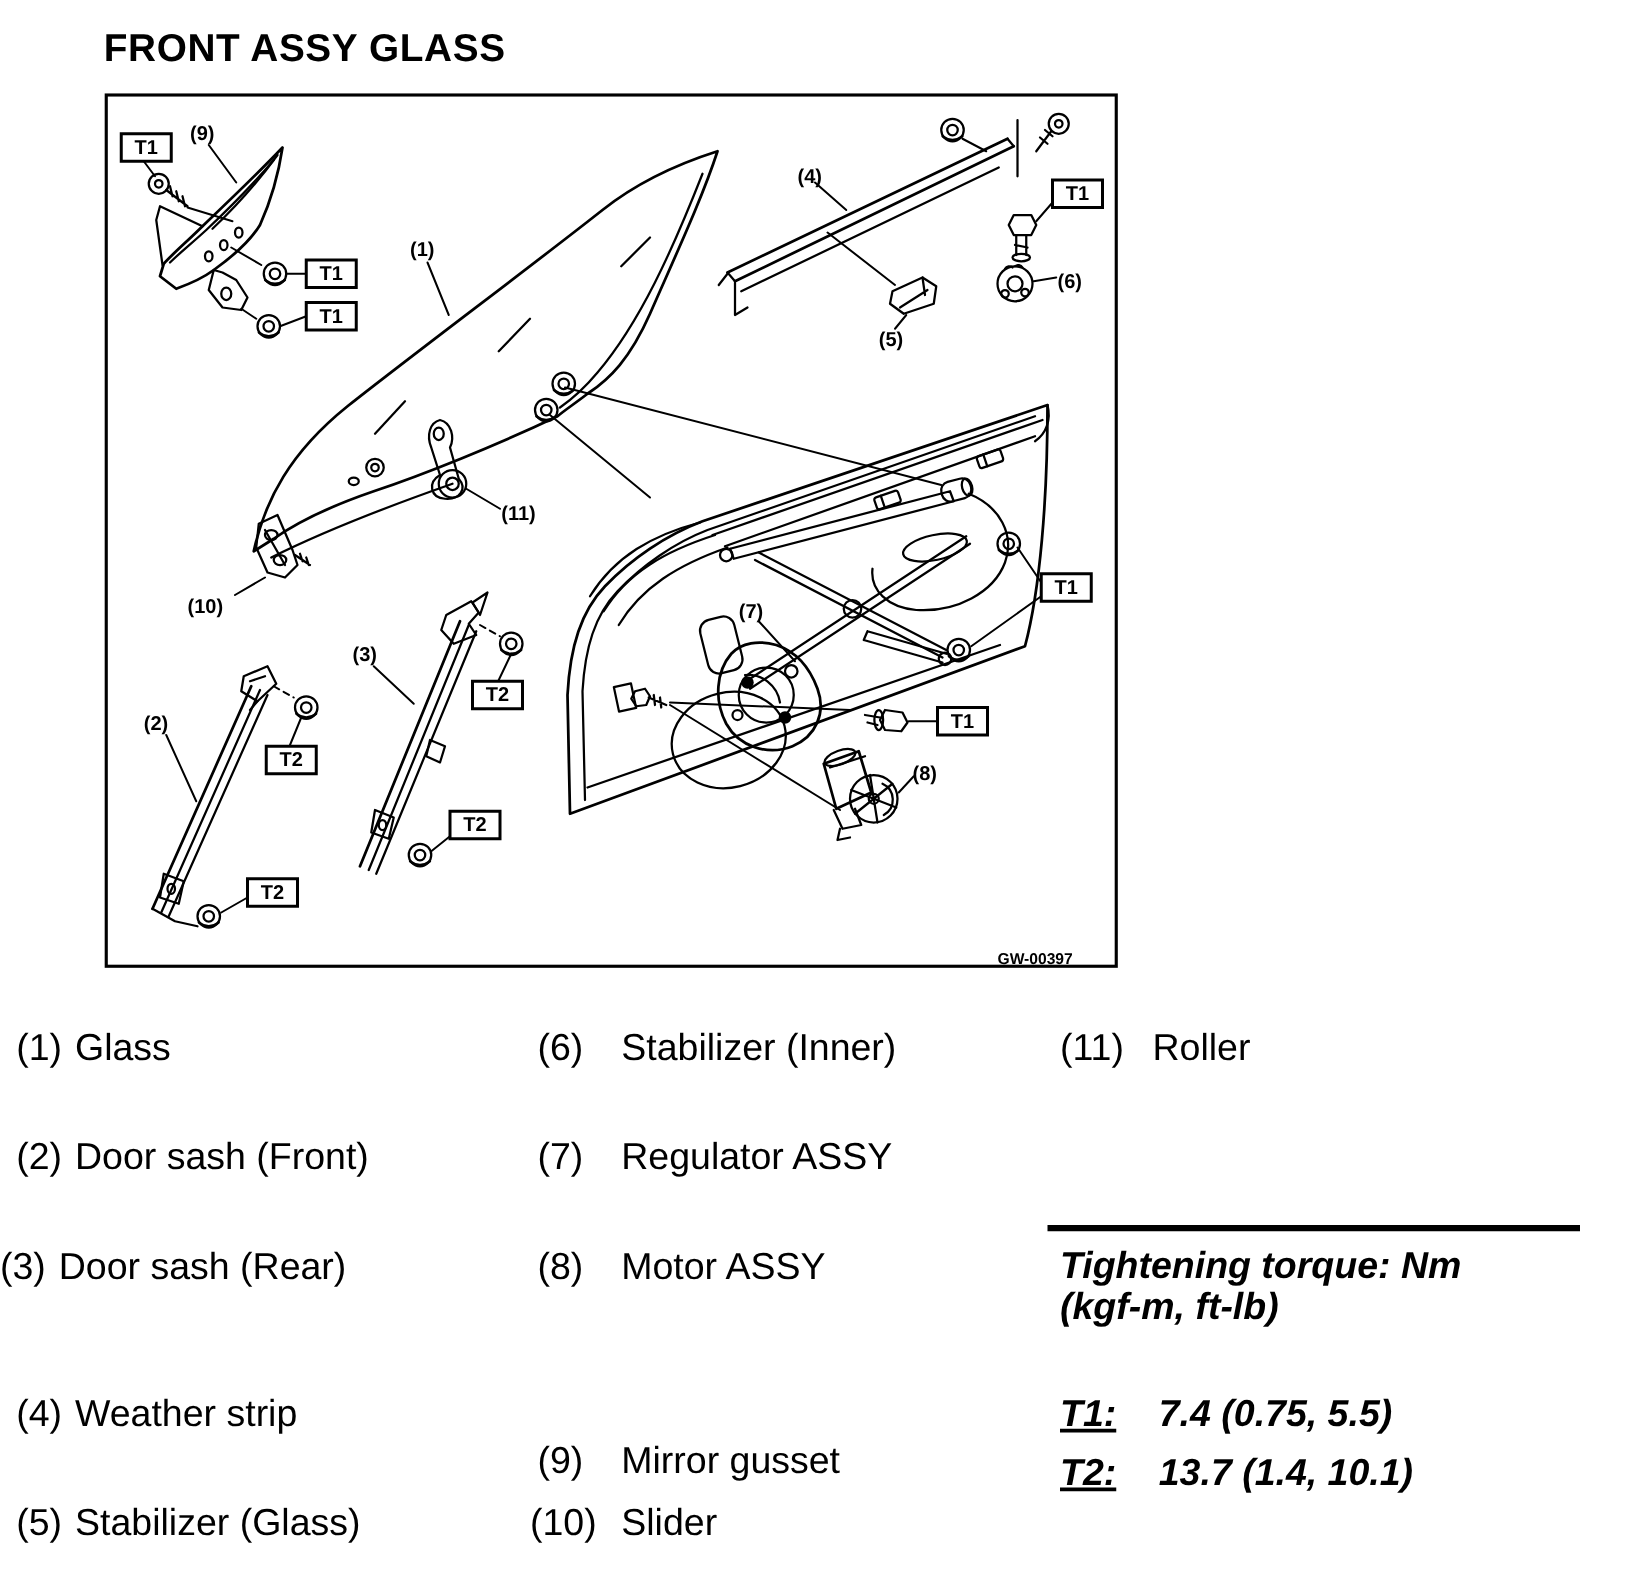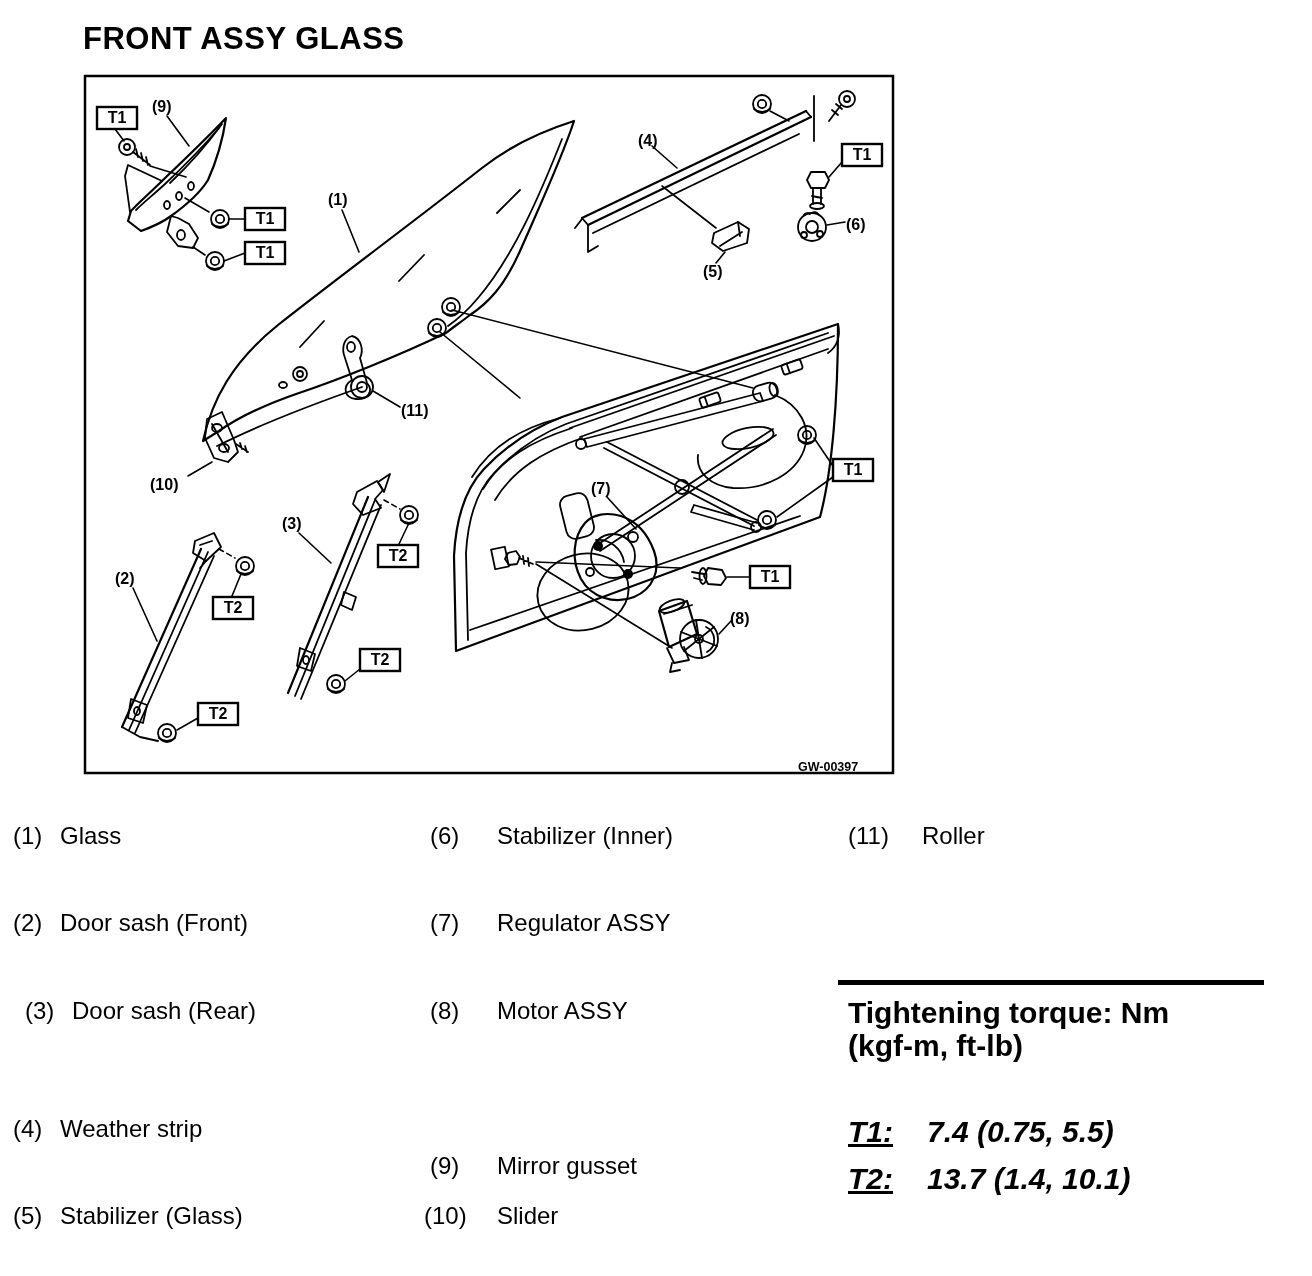--- a/index.html
+++ b/index.html
@@ -11,27 +11,27 @@
   .plabel{font-size:16px;font-weight:700;}
   .ctext{font-size:16px;font-weight:700;text-anchor:middle;}
   .figcode{font-size:12.5px;font-weight:700;}
   .ln,.dt,.tn,.dsh{fill:none;stroke:#000;stroke-linecap:round;stroke-linejoin:round;}
   .ln{stroke-width:2.2;}
   .dt{stroke-width:1.8;}
   .tn{stroke-width:1.6;}
   .dsh{stroke-width:1.6;stroke-dasharray:5 4;}
   .fl{fill:#000;stroke:none;}
   .cbox{fill:#fff;stroke:#000;stroke-width:2.4;}
-  .legend-item{position:absolute;font-size:24px;white-space:nowrap;}
+  .legend-item{position:absolute;font-size:30px;white-space:nowrap;}
   .legend-item .num{display:inline-block;}
   .c1 .num{width:47px;}
   .c2 .num{width:67px;}
   .c3 .num{width:74px;}
   #torque-rule{left:838px;top:980px;width:426px;height:5px;background:#000;}
-  .torque-head{left:848px;font-size:30px;font-weight:700;white-space:nowrap;}
+  .torque-head{left:848px;font-size:30px;font-weight:700;font-style:italic;white-space:nowrap;}
   .torque-spec{position:absolute;left:848px;font-size:30px;font-weight:700;font-style:italic;white-space:nowrap;}
   .torque-spec .tid{display:inline-block;width:79px;text-decoration:underline;}
 </style>
 </head>
 <body>
 
 <div class="abs" id="title">FRONT ASSY GLASS</div>
 
 <svg class="abs" id="diagram" width="1312" height="800" viewBox="0 0 1312 800" xmlns="http://www.w3.org/2000/svg">
 
@@ -326,21 +326,21 @@
   <text class="figcode" x="798" y="771">GW-00397</text>
 </svg>
 
 <div>
   <div class="legend-item c1" style="left:13px;top:822px">
     <span class="num">(1)</span><span class="lbl">Glass</span>
   </div>
   <div class="legend-item c1" style="left:13px;top:909px">
     <span class="num">(2)</span><span class="lbl">Door sash (Front)</span>
   </div>
-  <div class="legend-item c1" style="left:25px;top:997px">
+  <div class="legend-item c1" style="left:0;top:997px">
     <span class="num">(3)</span><span class="lbl">Door sash (Rear)</span>
   </div>
   <div class="legend-item c1" style="left:13px;top:1115px">
     <span class="num">(4)</span><span class="lbl">Weather strip</span>
   </div>
   <div class="legend-item c1" style="left:13px;top:1202px">
     <span class="num">(5)</span><span class="lbl">Stabilizer (Glass)</span>
   </div>
 
   <div class="legend-item c2" style="left:430px;top:822px">

